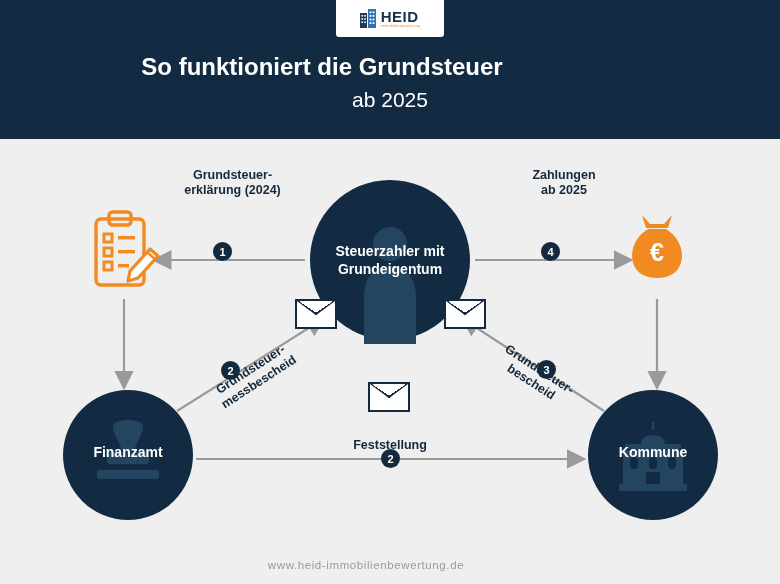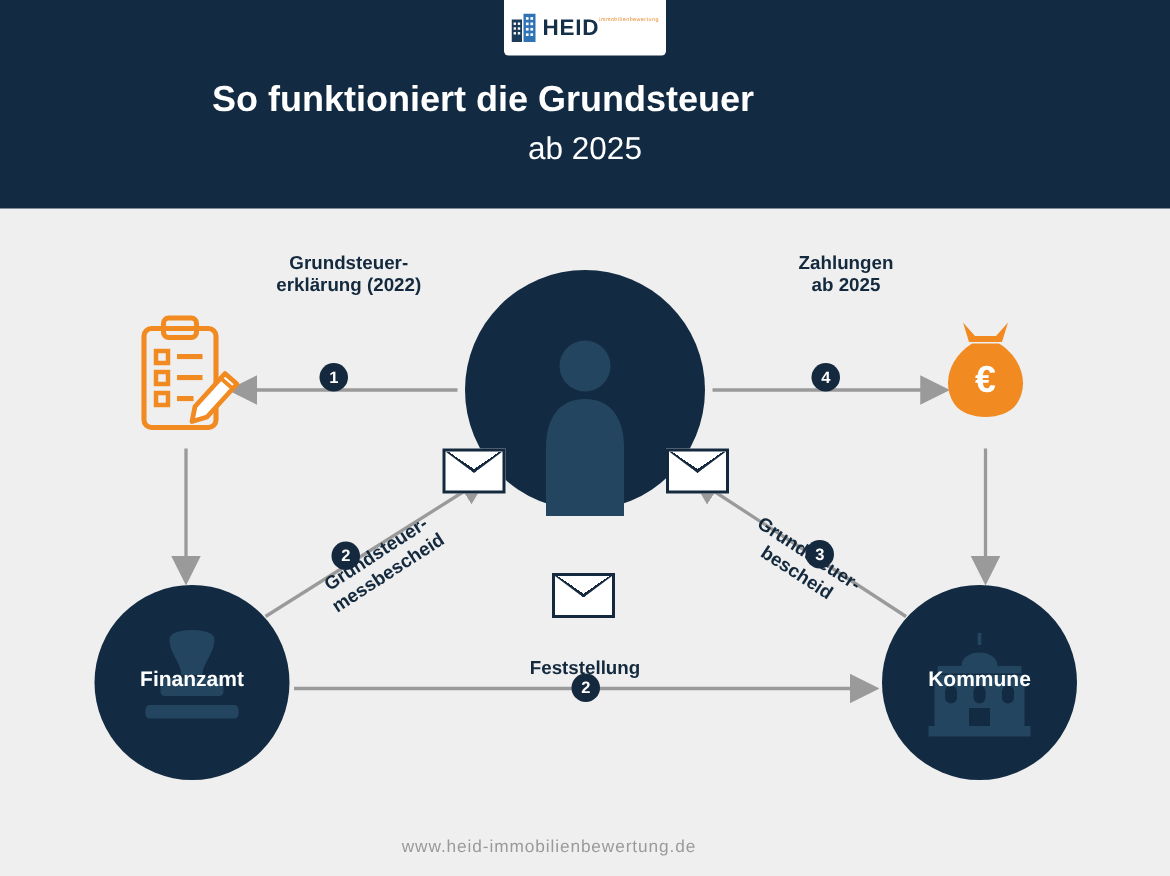--- a/index.html
+++ b/index.html
@@ -40,21 +40,21 @@
     justify-content: center;
     gap: 4px;
   }
   .logo-mark {
     width: 17px;
     height: 19px;
     position: relative;
   }
   .logo-text {
     display: flex;
-    flex-direction: row;
+    flex-direction: column;
     line-height: 1;
   }
   .logo-word {
     font-size: 15px;
     font-weight: bold;
     color: #16304a;
     letter-spacing: 0.5px;
   }
   .logo-sub {
     font-size: 3.6px;
@@ -263,20 +263,24 @@
         <path d="M22 20 C6 30 2 48 10 60 C18 72 44 72 52 60 C60 48 56 30 40 20 z" fill="#f18a21"></path>
         <text x="31" y="52" font-family="Liberation Sans, sans-serif" font-size="25" font-weight="bold" fill="#ffffff" text-anchor="middle">€</text>
       </svg>
     </span>
 
     <div class="node-circle node-main">
       <svg style="position:absolute; left:44px; top:44px;" width="72" height="120" viewBox="0 0 72 120">
         <circle cx="36" cy="20" r="17" fill="#24455f"></circle>
         <path d="M36 42 C18 42 10 56 10 74 L10 120 L62 120 L62 74 C62 56 54 42 36 42 z" fill="#24455f"></path>
       </svg>
+      <div class="node-label">
+        <span>Steuerzahler mit</span><br>
+        <span>Grundeigentum</span>
+      </div>
     </div>
 
     <div class="node-circle node-fa">
       <svg style="position:absolute; left:30px; top:30px;" width="70" height="100" viewBox="0 0 70 100">
         <path d="M20 6 C20 -2 50 -2 50 6 C50 16 42 22 42 30 L28 30 C28 22 20 16 20 6 z" fill="#24455f"></path>
         <rect x="14" y="32" width="42" height="12" rx="3" fill="#24455f"></rect>
         <rect x="4" y="50" width="62" height="9" rx="3" fill="#24455f"></rect>
       </svg>
       <div class="node-label">Finanzamt</div>
     </div>
@@ -291,21 +295,21 @@
         <rect x="15" y="37" width="8" height="12" rx="4" fill="#122b42"></rect>
         <rect x="34" y="37" width="8" height="12" rx="4" fill="#122b42"></rect>
         <rect x="53" y="37" width="8" height="12" rx="4" fill="#122b42"></rect>
         <rect x="31" y="52" width="14" height="12" fill="#122b42"></rect>
       </svg>
       <div class="node-label">Kommune</div>
     </div>
 
     <div class="edge-text" style="left:160px; top:29px; width:145px;">
       <span>Grundsteuer-</span><br>
-      <span>erklärung (2022)</span>
+      <span>erklärung (2024)</span>
     </div>
     <div class="badge" style="left:213px; top:103px;">1</div>
 
     <div class="edge-text" style="left:504px; top:29px; width:120px;">
       <span>Zahlungen</span><br>
       <span>ab 2025</span>
     </div>
     <div class="badge" style="left:541px; top:103px;">4</div>
 
     <div class="envelope" style="left:295px; top:160px;"></div>

